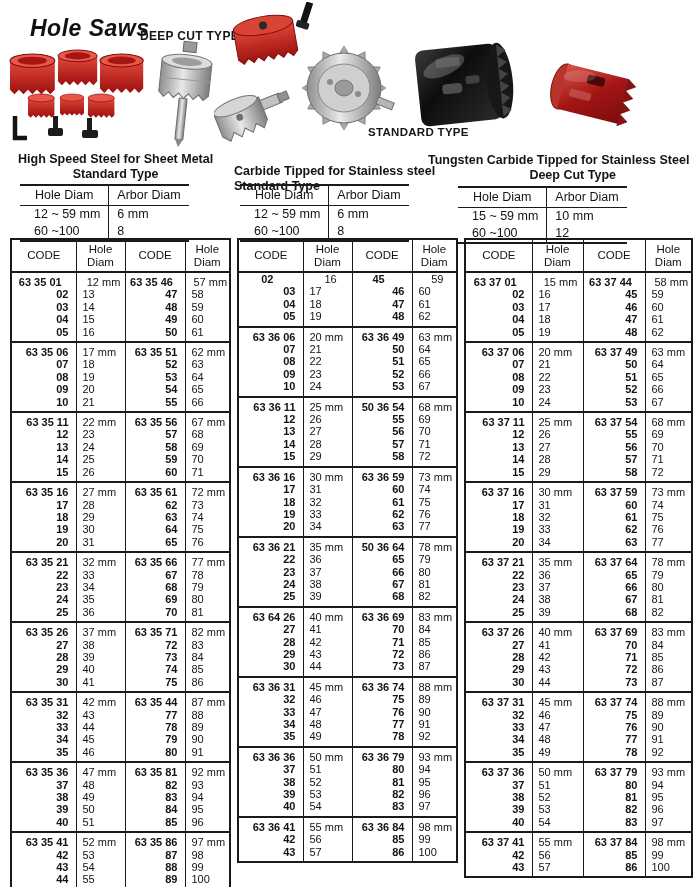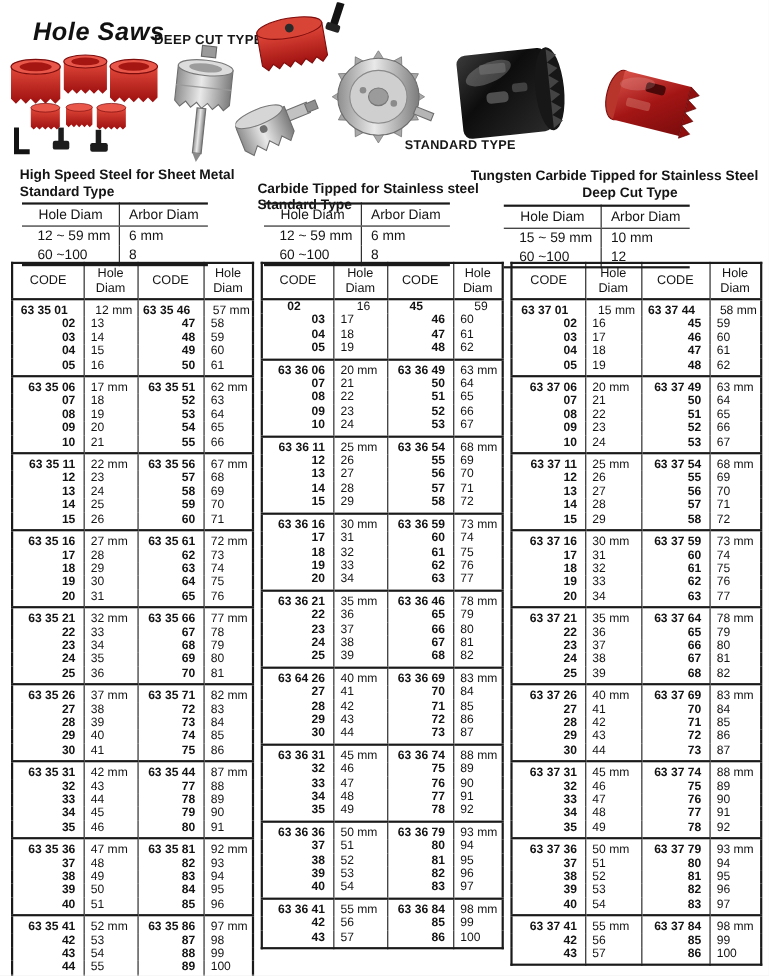--- a/index.html
+++ b/index.html
@@ -191,21 +191,21 @@
     <g transform="rotate(14 56 46)">
       <ellipse cx="16" cy="44" rx="11" ry="23" fill="#b8352c" stroke="#7d0d0d"></ellipse>
       <rect x="16" y="21" width="62" height="46" fill="url(#rg2)"></rect>
       <path d="M78,21 L87,27 L78,33 L87,39 L78,45 L87,51 L78,57 L87,63 L78,69 Z" fill="#8f0f0f" stroke="#5e0707" stroke-width=".6"></path>
       <rect x="38" y="26" width="18" height="9" rx="3" fill="#4a0808"></rect>
       <rect x="24" y="44" width="22" height="8" rx="2" fill="#c9665e" opacity="0.6"></rect>
       <ellipse cx="30" cy="30" rx="16" ry="6" transform="rotate(-14 30 30)" fill="#fff" opacity="0.15"></ellipse>
     </g>
   </svg>
 
-  <div class="abs sec-title" style="left:18px;top:152px;">
+  <div class="abs sec-title" style="left:18px;top:152px;text-align:center;">
     <span>High Speed Steel for Sheet Metal</span>
     <span class="l2">Standard Type</span>
   </div>
   <table class="spec abs" style="left:20px;top:184px;">
     <thead>
         <tr>
       <th>Hole Diam</th>
       <th>Arbor Diam</th>
     </tr>
       </thead>
@@ -622,21 +622,21 @@
         </tr>
         <tr class="be">
           <td class="code">10</td>
           <td class="hole">24</td>
           <td class="code">53</td>
           <td class="hole">67</td>
         </tr>
         <tr class="bs">
           <td class="code">63 36 11</td>
           <td class="hole">25 mm</td>
-          <td class="code">63 36 54</td>
+          <td class="code">50 36 54</td>
           <td class="hole">68 mm</td>
         </tr>
         <tr>
           <td class="code">12</td>
           <td class="hole">26</td>
           <td class="code">55</td>
           <td class="hole">69</td>
         </tr>
         <tr>
           <td class="code">13</td>
@@ -682,21 +682,21 @@
         </tr>
         <tr class="be">
           <td class="code">20</td>
           <td class="hole">34</td>
           <td class="code">63</td>
           <td class="hole">77</td>
         </tr>
         <tr class="bs">
           <td class="code">63 36 21</td>
           <td class="hole">35 mm</td>
-          <td class="code">63 36 46</td>
+          <td class="code">50 36 64</td>
           <td class="hole">78 mm</td>
         </tr>
         <tr>
           <td class="code">22</td>
           <td class="hole">36</td>
           <td class="code">65</td>
           <td class="hole">79</td>
         </tr>
         <tr>
           <td class="code">23</td>

